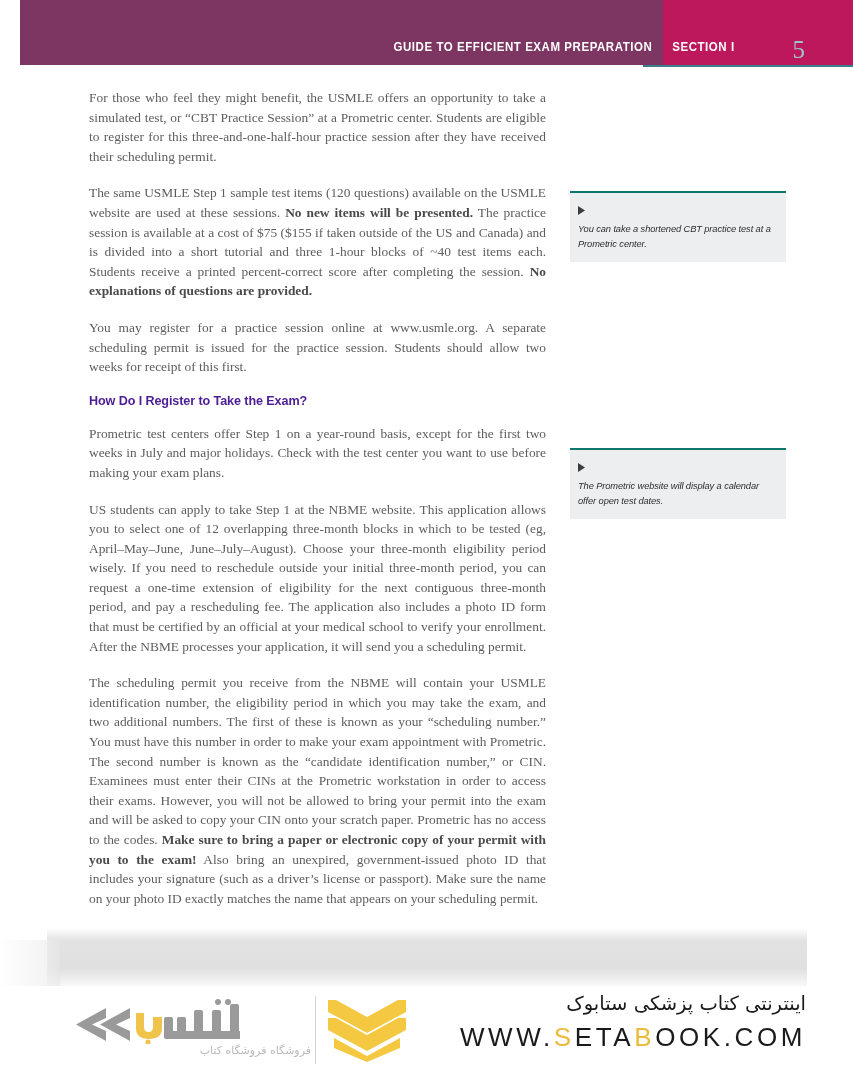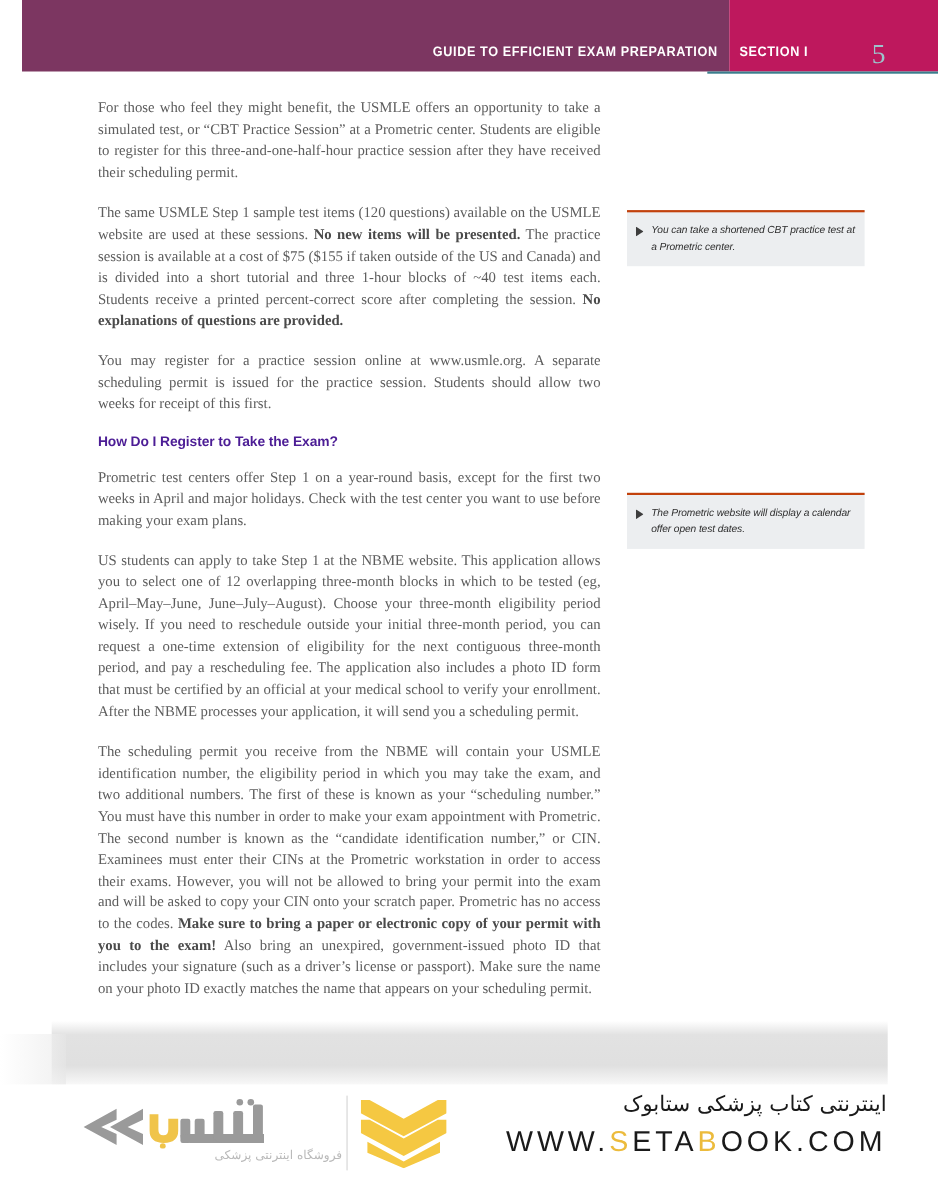--- a/index.html
+++ b/index.html
@@ -135,25 +135,26 @@
     color: #4c1d95;
     letter-spacing: -0.1px;
   }
 
   
   .callout {
     position: absolute;
     left: 0;
     width: 216px;
     background: #eceef0;
-    border-top: 2px solid #c2410c;
+    border-top: 2px solid #0f766e;
     padding: 9px 8px 11px 8px;
     display: flex;
     gap: 7px;
     align-items: flex-start;
+    flex-direction: column;
   }
   .callout-marker {
     flex: 0 0 auto;
     width: 7px;
     height: 9px;
     margin-top: 4px;
     background: #3d3d3d;
     clip-path: polygon(0 0, 100% 50%, 0 100%);
   }
   .callout-text {
@@ -291,21 +292,21 @@
     <div class="main-col">
 
       <p class="body-par">For those who feel they might benefit, the USMLE offers an opportunity to take a simulated test, or “CBT Practice Session” at a Prometric center. Students are eligible to register for this three-and-one-half-hour practice session after they have received their scheduling permit.</p>
 
       <p class="body-par"><span>The same USMLE Step 1 sample test items (120 questions) available on the USMLE website are used at these sessions. </span><b>No new items will be presented.</b><span> The practice session is available at a cost of $75 ($155 if taken outside of the US and Canada) and is divided into a short tutorial and three 1-hour blocks of ~40 test items each. Students receive a printed percent-correct score after completing the session. </span><b>No explanations of questions are provided.</b></p>
 
       <p class="body-par">You may register for a practice session online at www.usmle.org. A separate scheduling permit is issued for the practice session. Students should allow two weeks for receipt of this first.</p>
 
       <h2 class="section-head">How Do I Register to Take the Exam?</h2>
 
-      <p class="body-par">Prometric test centers offer Step 1 on a year-round basis, except for the first two weeks in April and major holidays. Check with the test center you want to use before making your exam plans.</p>
+      <p class="body-par">Prometric test centers offer Step 1 on a year-round basis, except for the first two weeks in July and major holidays. Check with the test center you want to use before making your exam plans.</p>
 
       <p class="body-par">US students can apply to take Step 1 at the NBME website. This application allows you to select one of 12 overlapping three-month blocks in which to be tested (eg, April–May–June, June–July–August). Choose your three-month eligibility period wisely. If you need to reschedule outside your initial three-month period, you can request a one-time extension of eligibility for the next contiguous three-month period, and pay a rescheduling fee. The application also includes a photo ID form that must be certified by an official at your medical school to verify your enrollment. After the NBME processes your application, it will send you a scheduling permit.</p>
 
       <p class="body-par"><span>The scheduling permit you receive from the NBME will contain your USMLE identification number, the eligibility period in which you may take the exam, and two additional numbers. The first of these is known as your “scheduling number.” You must have this number in order to make your exam appointment with Prometric. The second number is known as the “candidate identification number,” or CIN. Examinees must enter their CINs at the Prometric workstation in order to access their exams. However, you will not be allowed to bring your permit into the exam and will be asked to copy your CIN onto your scratch paper. Prometric has no access to the codes. </span><b>Make sure to bring a paper or electronic copy of your permit with you to the exam!</b><span> Also bring an unexpired, government-issued photo ID that includes your signature (such as a driver’s license or passport). Make sure the name on your photo ID exactly matches the name that appears on your scheduling permit.</span></p>
 
     </div>
 
     <div class="side-col">
 
       <div class="callout" style="top:103px;">
@@ -349,21 +350,21 @@
             <rect x="122" y="12" width="9" height="29" rx="2"></rect>
             <rect x="140" y="12" width="9" height="29" rx="2"></rect>
             <rect x="158" y="6" width="9" height="35" rx="2"></rect>
             <path d="M122,33 q0,8 10,8 l36,0 l0,-8 l-46,0 z"></path>
             <circle cx="146" cy="4" r="3"></circle>
             <circle cx="156" cy="4" r="3"></circle>
           </g>
         </svg>
       </div>
 
-      <div class="logo-sub">فروشگاه اینترنتی پزشکی</div>
+      <div class="logo-sub">فروشگاه فروشگاه کتاب</div>
 
       <div class="logo-divider"></div>
 
       <div class="logo-chevrons">
         <svg width="78" height="62" viewBox="0 0 78 62">
           <polygon points="0,0 8,0 39,17 70,0 78,0 78,12 39,33 0,12" fill="#f5c842"></polygon>
           <polygon points="0,18 8,18 39,35 70,18 78,18 78,30 39,51 0,30" fill="#f5c842"></polygon>
           <polygon points="6,38 39,56 72,38 72,48 39,62 6,48" fill="#f5c842"></polygon>
         </svg>
       </div>

